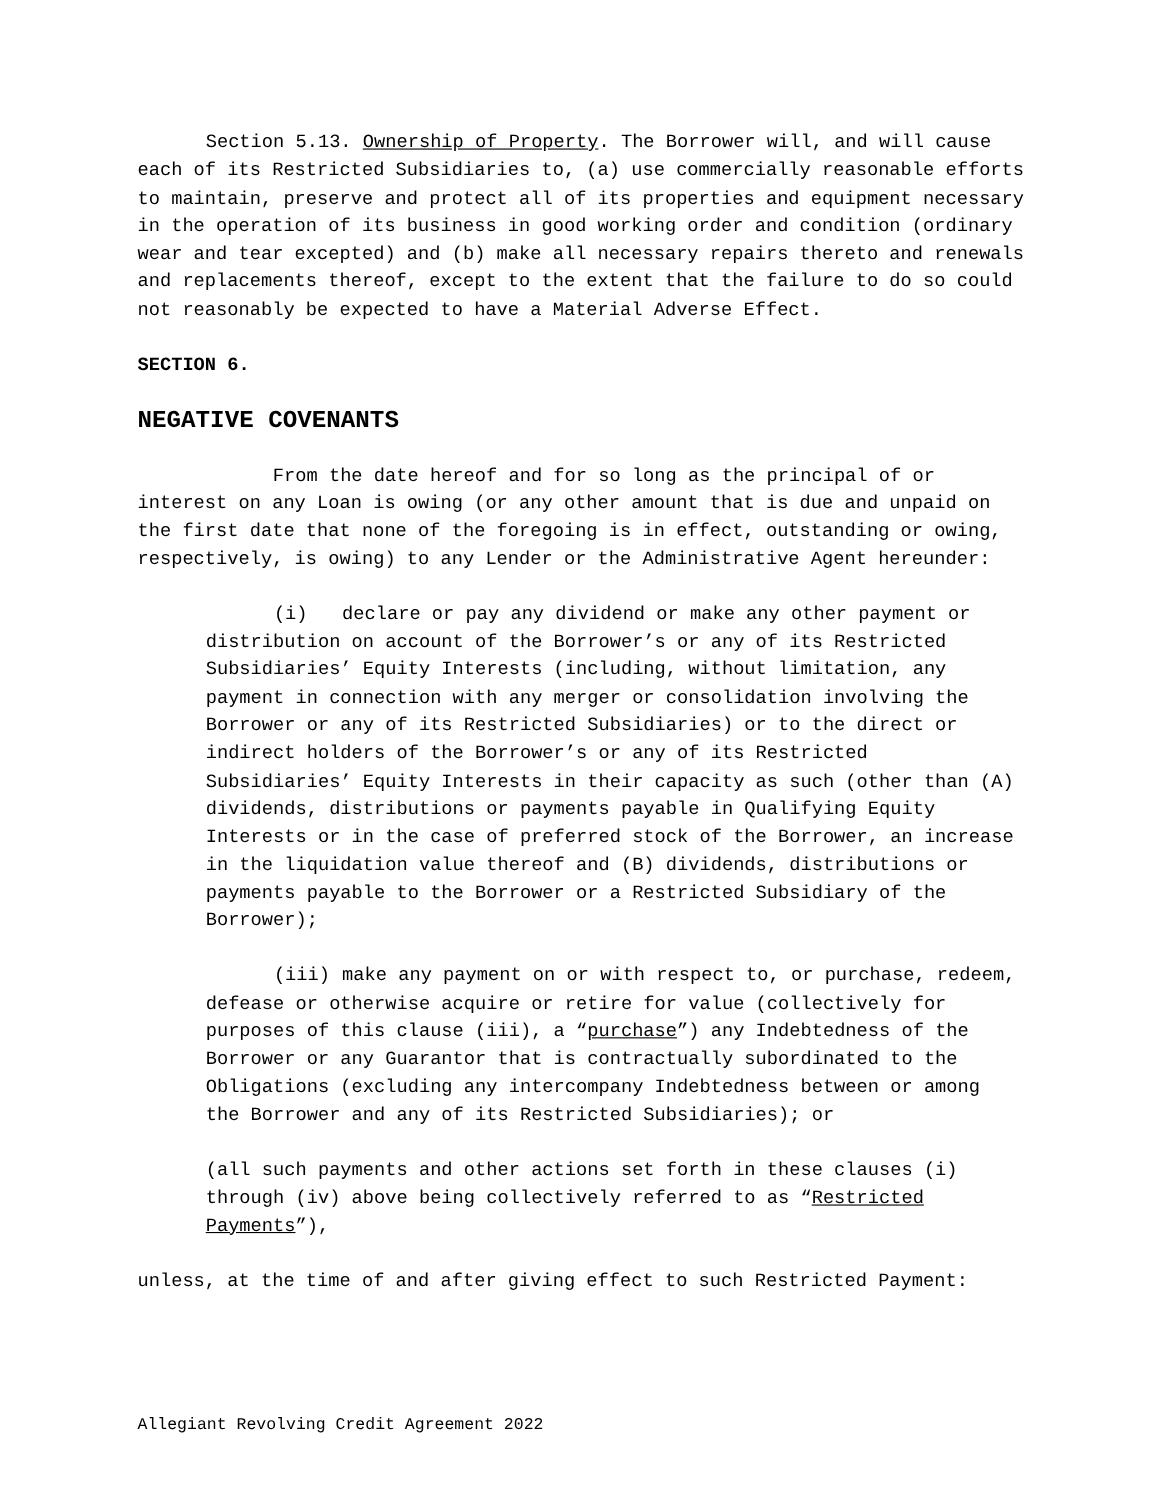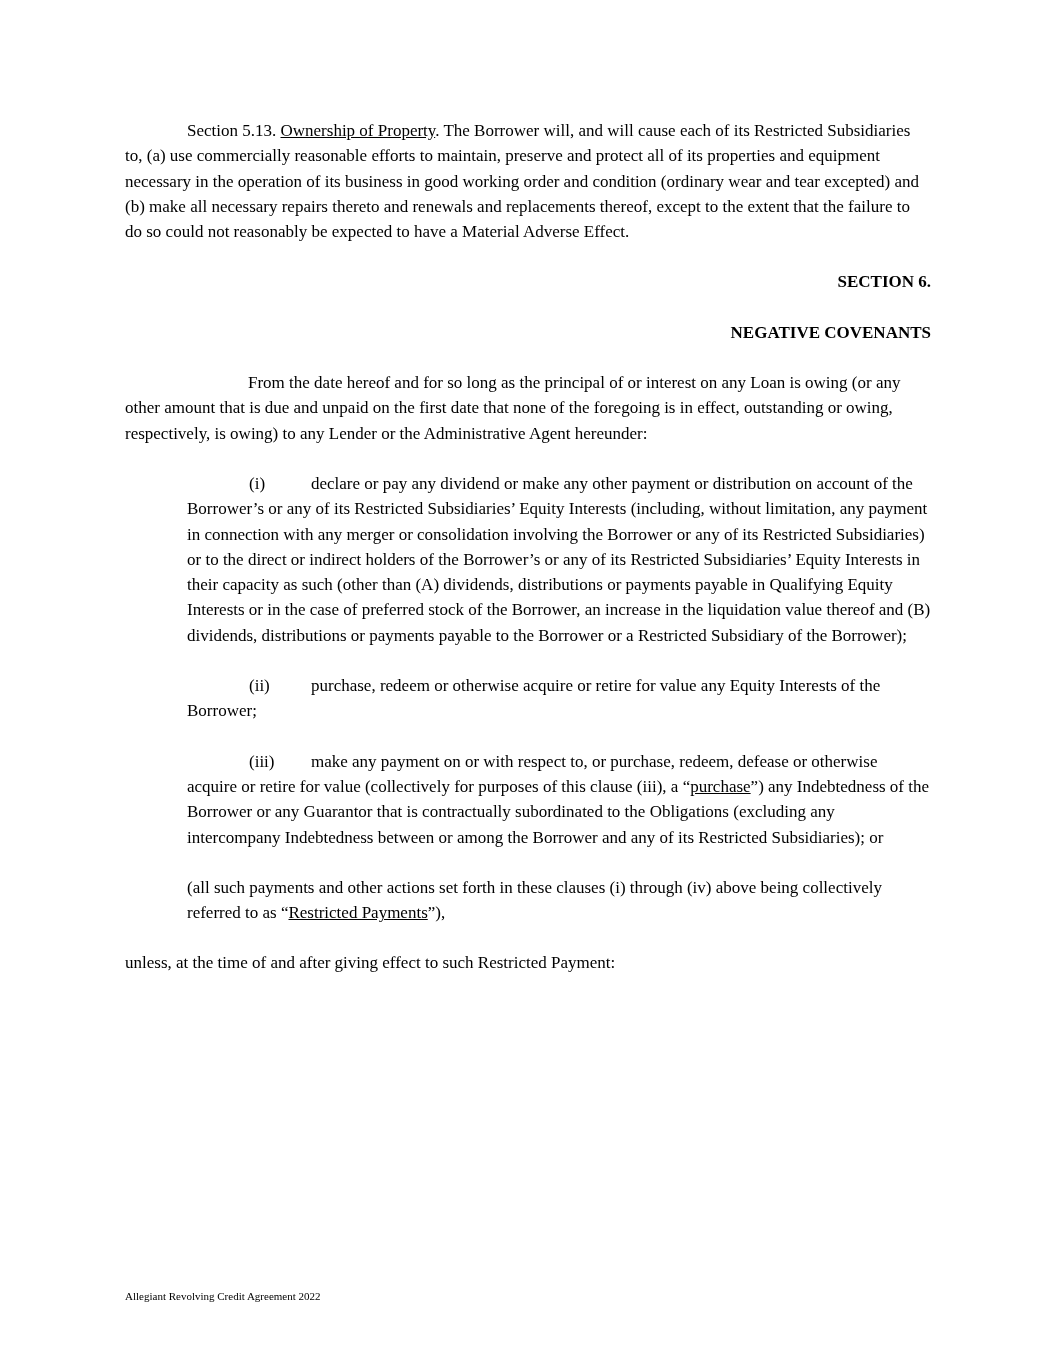--- a/index.html
+++ b/index.html
@@ -1,15 +1,15 @@
 <!DOCTYPE html>
 <html><head>
 <meta charset="utf-8">
 <style>
-  * { margin: 0; padding: 0; box-sizing: border-box; }
+  * { margin: 0; padding: 0; box-sizing: border-box; font-family: Liberation Mono, monospace; }
   html, body { width: 1055px; height: 1365px; }
   body {
     background: #ffffff;
     color: #000000;
     font-family: "Liberation Serif", serif;
     position: relative;
     overflow: hidden;
   }
   .content {
     position: absolute;
@@ -17,64 +17,63 @@
     left: 125px;
     width: 806px;
     font-size: 17px;
     line-height: 25.3px;
     text-align: left;
   }
   .para { margin: 0 0 25px 0; }
   .indent-std { text-indent: 62px; }
   .indent-lg  { text-indent: 123px; }
   .heading {
-    text-align: right;
+    text-align: left;
     font-weight: bold;
     margin: 0 0 25px 0;
   }
   .block { margin-left: 62px; }
   .item {
     margin-left: 62px;
     text-indent: 62px;
     margin-bottom: 25px;
   }
   .marker {
     display: inline-block;
     width: 62px;
     text-indent: 0;
   }
   .u { text-decoration: underline; }
   .footer {
     position: absolute;
     left: 125px;
     top: 1288px;
-    font-size: 11px;
+    font-size: 15px;
     line-height: 16px;
   }
 </style>
 </head>
 <body>
 
 <div class="page">
 
   <main class="content">
 
     <p class="para indent-std"><span>Section 5.13. </span><span class="u">Ownership of Property</span><span>.  The Borrower will, and will cause each of its Restricted Subsidiaries to, (a) use commercially reasonable efforts to maintain, preserve and protect all of its properties and equipment necessary in the operation of its business in good working order and condition (ordinary wear and tear excepted) and (b) make all necessary repairs thereto and renewals and replacements thereof, except to the extent that the failure to do so could not reasonably be expected to have a Material Adverse Effect.</span></p>
 
     <h2 class="heading" style="font-size:17px;">SECTION 6.</h2>
 
-    <h2 class="heading" style="font-size:17px;">NEGATIVE COVENANTS</h2>
+    <h2 class="heading" style="font-size:22px;">NEGATIVE COVENANTS</h2>
 
     <p class="para indent-lg">From the date hereof and for so long as the principal of or interest on any Loan is owing (or any other amount that is due and unpaid on the first date that none of the foregoing is in effect, outstanding or owing, respectively, is owing) to any Lender or the Administrative Agent hereunder:</p>
 
 
 
     <div class="item"><span class="marker">(i)</span><span>declare or pay any dividend or make any other payment or distribution on account of the Borrower’s or any of its Restricted Subsidiaries’ Equity Interests (including, without limitation, any payment in connection with any merger or consolidation involving the Borrower or any of its Restricted Subsidiaries) or to the direct or indirect holders of the Borrower’s or any of its Restricted Subsidiaries’ Equity Interests in their capacity as such (other than (A) dividends, distributions or payments payable in Qualifying Equity Interests or in the case of preferred stock of the Borrower, an increase in the liquidation value thereof and (B) dividends, distributions or payments payable to the Borrower or a Restricted Subsidiary of the Borrower);</span></div>
 
-    <div class="item"><span class="marker">(ii)</span><span>purchase, redeem or otherwise acquire or retire for value any Equity Interests of the Borrower;</span></div>
 
     <div class="item"><span class="marker">(iii)</span><span>make any payment on or with respect to, or purchase, redeem, defease or otherwise acquire or retire for value (collectively for purposes of this clause (iii), a “</span><span class="u">purchase</span><span>”) any Indebtedness of the Borrower or any Guarantor that is contractually subordinated to the Obligations (excluding any intercompany Indebtedness between or among the Borrower and any of its Restricted Subsidiaries); or</span></div>
 
 
     <p class="para block"><span>(all such payments and other actions set forth in these clauses (i) through (iv) above being collectively referred to as “</span><span class="u">Restricted Payments</span><span>”),</span></p>
 
     <p class="para">unless, at the time of and after giving effect to such Restricted Payment:</p>
 
   </main>
 

